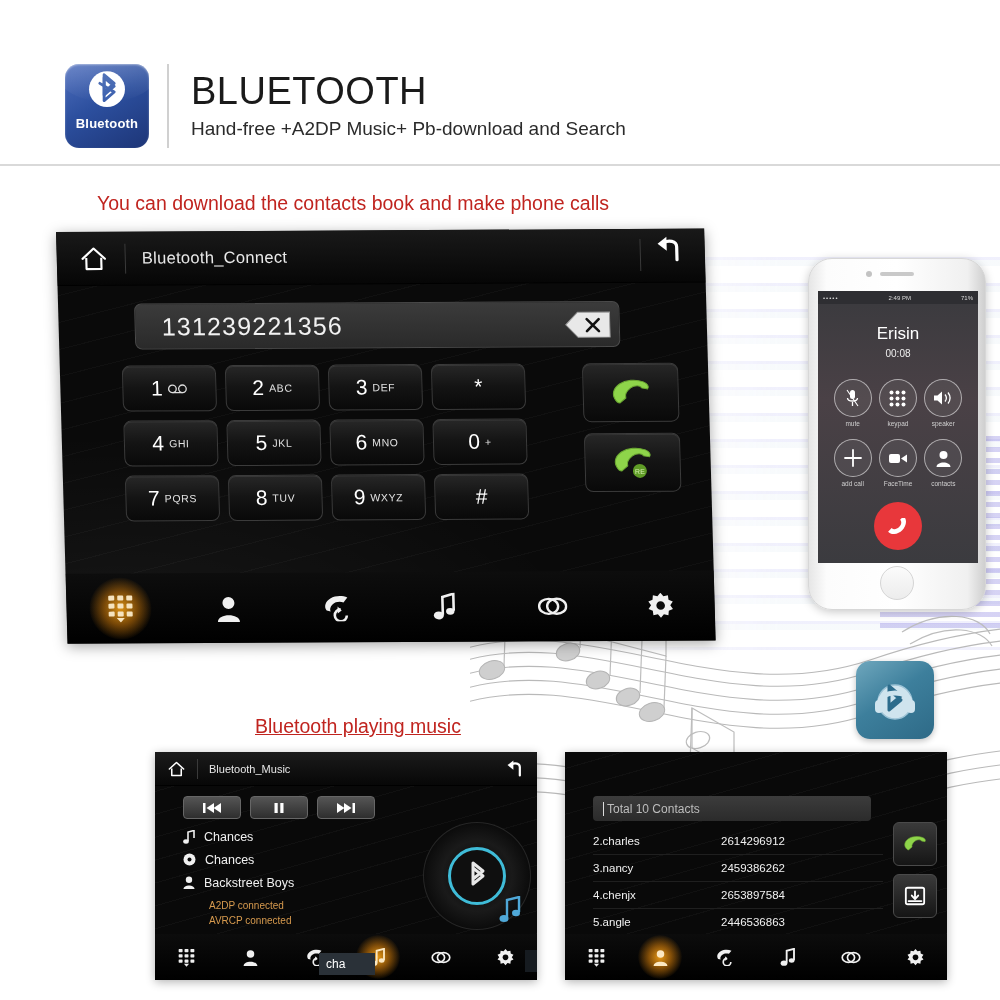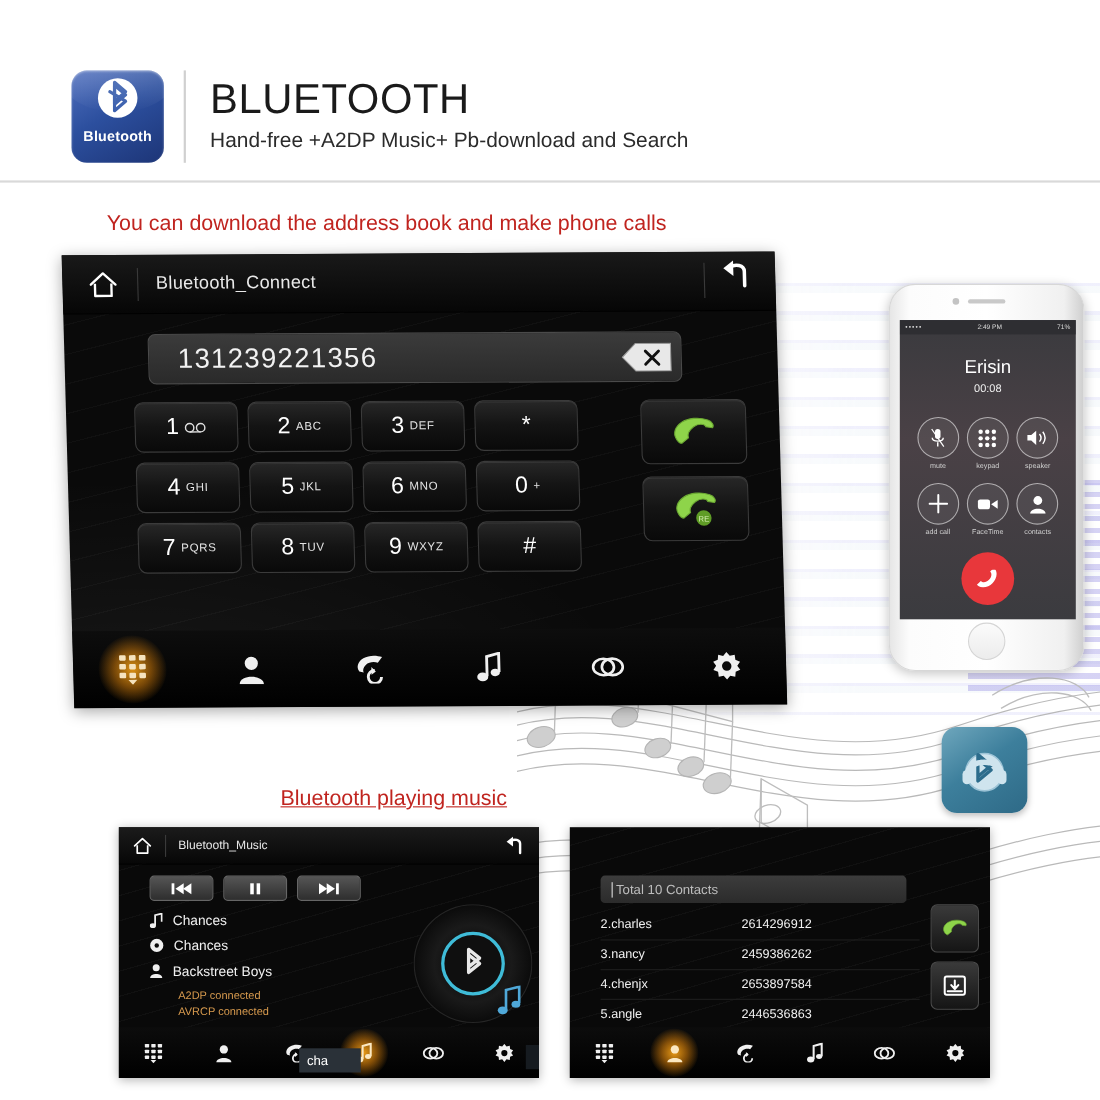--- a/index.html
+++ b/index.html
@@ -195,20 +195,21 @@
     background: linear-gradient(145deg,#6fa7bd 0%, #3d7f9c 45%, #2e6a87 100%);
     display:flex; align-items:center; justify-content:center;
     box-shadow: 0 2px 6px rgba(0,0,0,.25);
   }
 
   
   .unit-small {
     position:absolute; top: 752px; width: 382px; height: 228px;
     background:#090909; overflow:hidden;
     box-shadow: 0 2px 9px rgba(0,0,0,.3);
+    margin-left: 47px;
   }
   .unit-small::before{
     content:""; position:absolute; inset:0;
     background: repeating-linear-gradient(-16deg, rgba(255,255,255,.03) 0px, rgba(255,255,255,.03) 1px, rgba(0,0,0,0) 1px, rgba(0,0,0,0) 22px);
     pointer-events:none;
   }
   #unit-music { left: 108px; }
   #unit-phonebook { left: 518px; }
   .s-titlebar {
     position:relative; height: 34px; background: linear-gradient(to bottom,#1b1b1b,#070707);
@@ -300,21 +301,21 @@
       </svg>
       <div class="bt-word">Bluetooth</div>
     </div>
     <div class="header-divider"></div>
     <div class="header-text">
       <div class="header-title">BLUETOOTH</div>
       <div class="header-sub">Hand-free +A2DP Music+ Pb-download and Search</div>
     </div>
   </div>
 
-  <div class="caption-red" id="caption-main">You can download the address book and make phone calls</div>
+  <div class="caption-red" id="caption-main">You can download the contacts book and make phone calls</div>
   <div class="caption-red" id="caption-music">Bluetooth playing music</div>
 
   <svg class="staff-deco" viewBox="0 0 530 250">
     <g fill="none" stroke="#b9b9b9" stroke-width="1.1">
       <path d="M-10 50 C 120 10, 250 110, 400 60 C 470 36, 520 30, 540 28"></path>
       <path d="M-10 62 C 120 22, 250 122, 400 72 C 470 48, 520 42, 540 40"></path>
       <path d="M-10 76 C 120 36, 250 136, 400 86 C 470 62, 520 56, 540 54"></path>
       <path d="M-10 90 C 120 50, 250 150, 400 100 C 470 76, 520 70, 540 68"></path>
       <path d="M-10 104 C 120 64, 250 164, 400 114 C 470 90, 520 84, 540 82"></path>
       <path d="M-20 175 C 110 130, 240 235, 390 185 C 460 160, 515 152, 540 150"></path>

